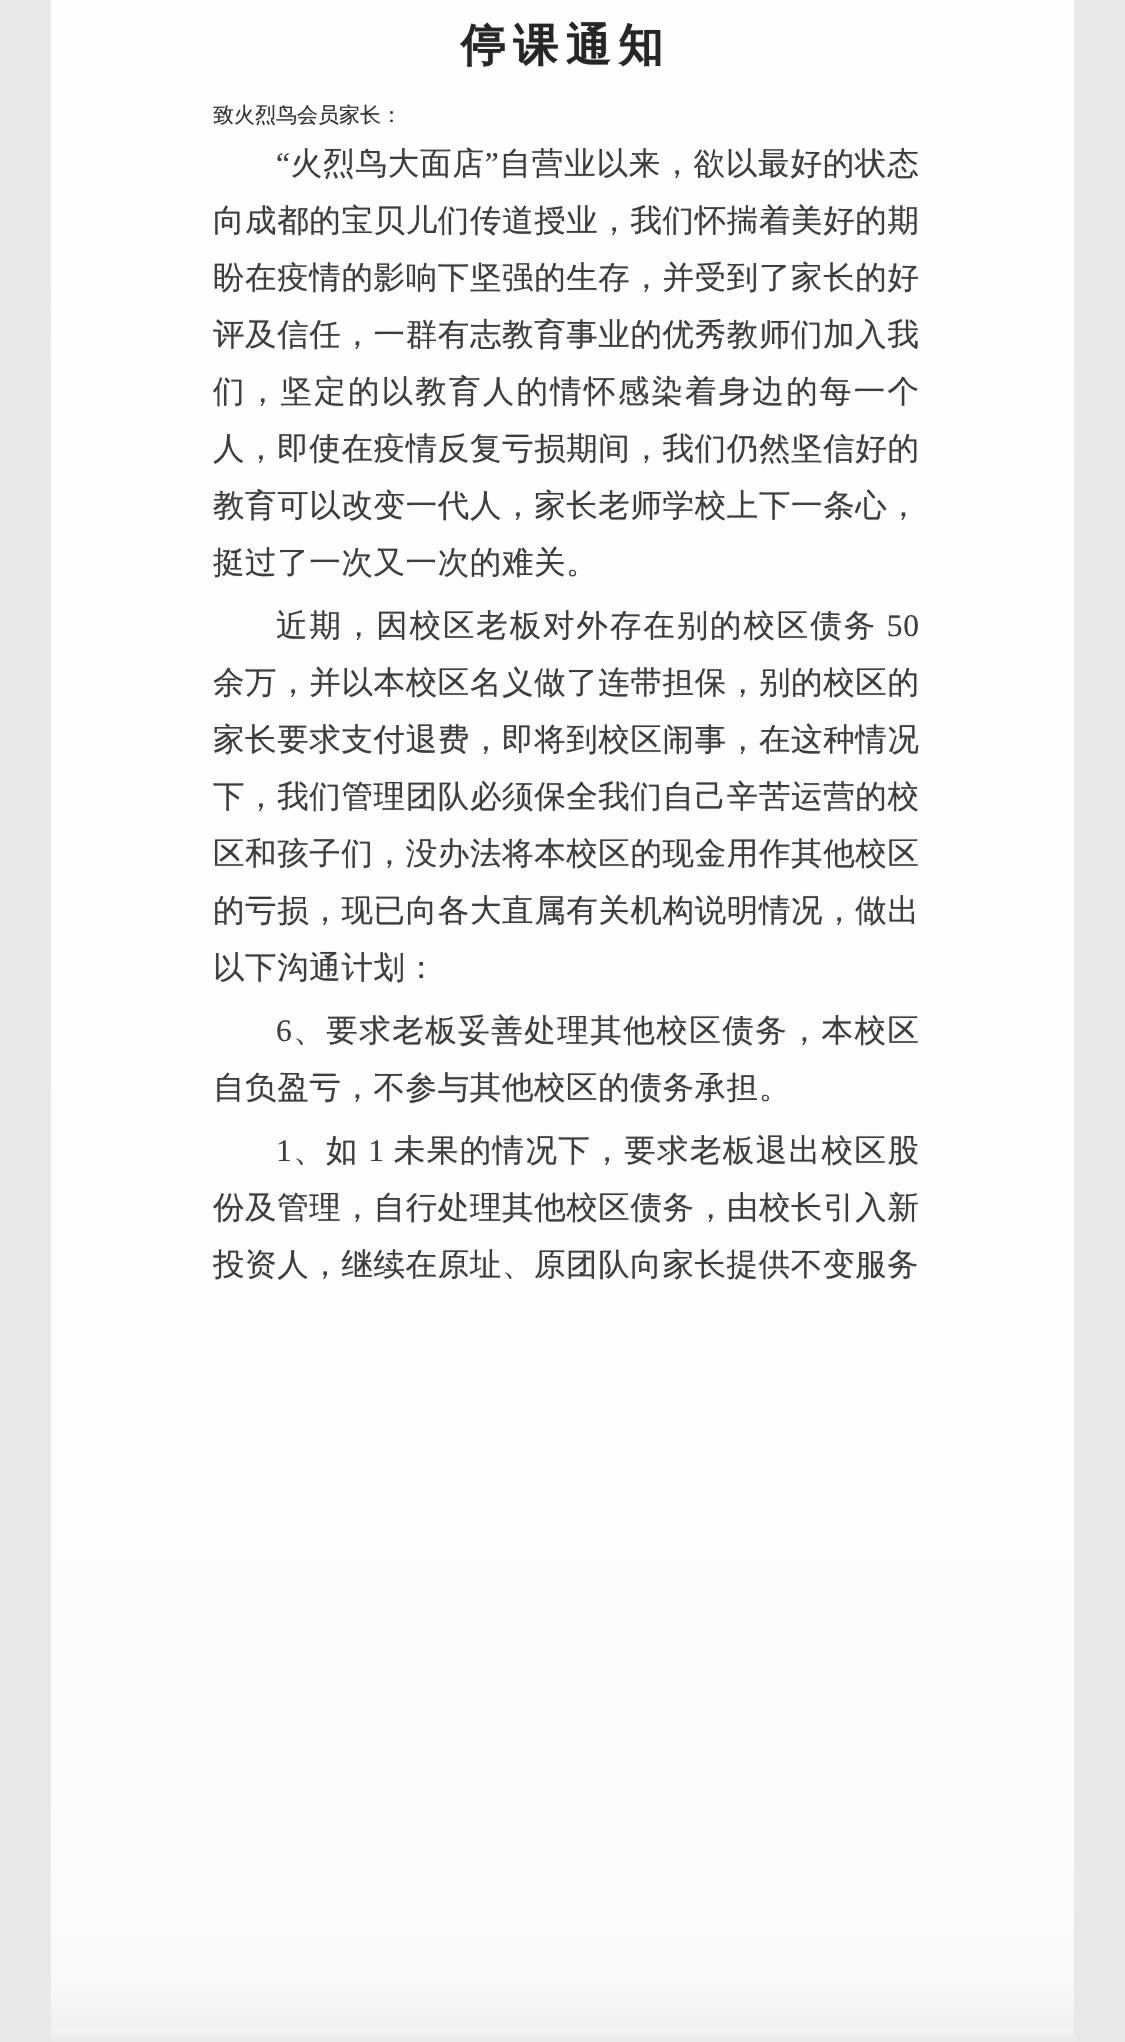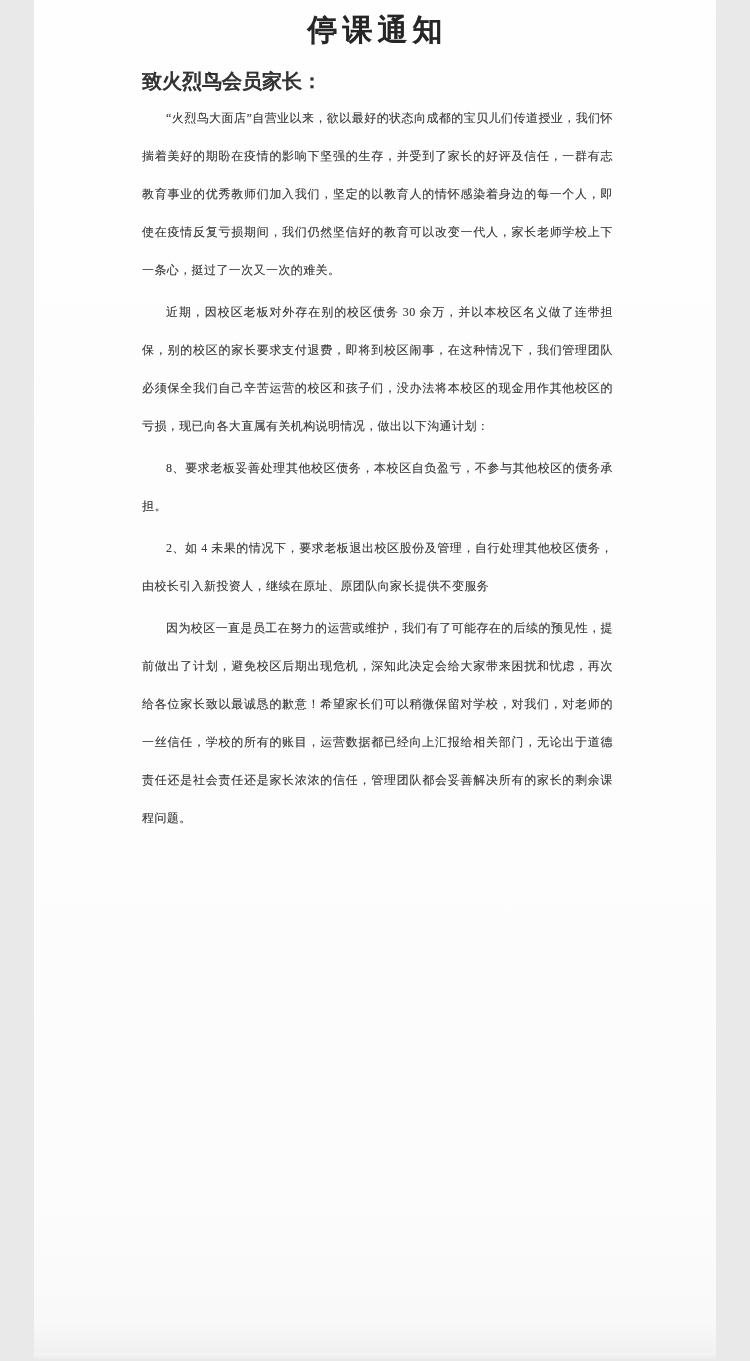--- a/index.html
+++ b/index.html
@@ -24,28 +24,28 @@
     margin: 2px 0 0 0;
     text-align: center;
     font-size: 30px;
     font-weight: bold;
     letter-spacing: 5px;
     color: #262626;
     text-shadow: 0 0 0.6px rgba(40,40,40,0.55);
   }
   .salutation {
     margin-top: 17px;
-    font-size: 20px;
-    font-weight: 700;
+    font-size: 14px;
+    font-weight: 400;
     color: #333333;
     text-shadow: 0 0 0.5px rgba(50,50,50,0.45);
   }
   .body-para {
     margin: 4px 0 0 0;
-    font-size: 12px;
+    font-size: 21px;
     line-height: 38px;
     text-align: justify;
     text-indent: 2em;
     letter-spacing: 0.4px;
     color: #3d3d3d;
     text-shadow: 0 0 0.5px rgba(60,60,60,0.45);
   }
   .body-para.tight {
     margin-top: -12px;
     line-height: 36px;
@@ -61,20 +61,19 @@
 </style>
 </head>
 <body>
 
 <div class="page">
   <div class="content">
     <h1 class="doc-title">停课通知</h1>
     <div class="salutation">致火烈鸟会员家长：</div>
 
     <p class="body-para">“火烈鸟大面店”自营业以来，欲以最好的状态向成都的宝贝儿们传道授业，我们怀揣着美好的期盼在疫情的影响下坚强的生存，并受到了家长的好评及信任，一群有志教育事业的优秀教师们加入我们，坚定的以教育人的情怀感染着身边的每一个人，即使在疫情反复亏损期间，我们仍然坚信好的教育可以改变一代人，家长老师学校上下一条心，挺过了一次又一次的难关。</p>
-    <p class="body-para">近期，因校区老板对外存在别的校区债务 30 余万，并以本校区名义做了连带担保，别的校区的家长要求支付退费，即将到校区闹事，在这种情况下，我们管理团队必须保全我们自己辛苦运营的校区和孩子们，没办法将本校区的现金用作其他校区的亏损，现已向各大直属有关机构说明情况，做出以下沟通计划：</p>
-    <p class="body-para">8、要求老板妥善处理其他校区债务，本校区自负盈亏，不参与其他校区的债务承担。</p>
-    <p class="body-para">2、如 4 未果的情况下，要求老板退出校区股份及管理，自行处理其他校区债务，由校长引入新投资人，继续在原址、原团队向家长提供不变服务</p>
-    <p class="body-para">因为校区一直是员工在努力的运营或维护，我们有了可能存在的后续的预见性，提前做出了计划，避免校区后期出现危机，深知此决定会给大家带来困扰和忧虑，再次给各位家长致以最诚恳的歉意！希望家长们可以稍微保留对学校，对我们，对老师的一丝信任，学校的所有的账目，运营数据都已经向上汇报给相关部门，无论出于道德责任还是社会责任还是家长浓浓的信任，管理团队都会妥善解决所有的家长的剩余课程问题。</p>
+    <p class="body-para">近期，因校区老板对外存在别的校区债务 50 余万，并以本校区名义做了连带担保，别的校区的家长要求支付退费，即将到校区闹事，在这种情况下，我们管理团队必须保全我们自己辛苦运营的校区和孩子们，没办法将本校区的现金用作其他校区的亏损，现已向各大直属有关机构说明情况，做出以下沟通计划：</p>
+    <p class="body-para">6、要求老板妥善处理其他校区债务，本校区自负盈亏，不参与其他校区的债务承担。</p>
+    <p class="body-para">1、如 1 未果的情况下，要求老板退出校区股份及管理，自行处理其他校区债务，由校长引入新投资人，继续在原址、原团队向家长提供不变服务</p>
 
   </div>
   <div class="bottom-strip"></div>
 </div>
 
 </body></html>

